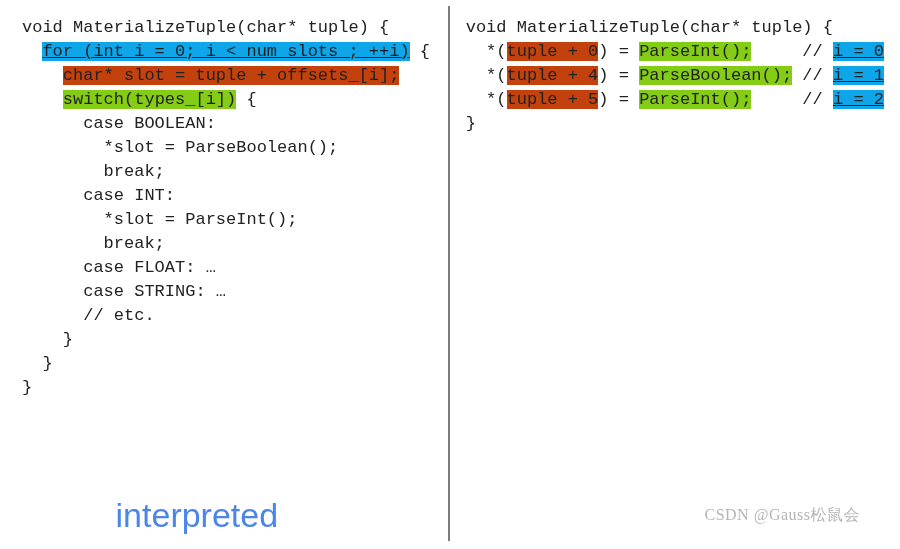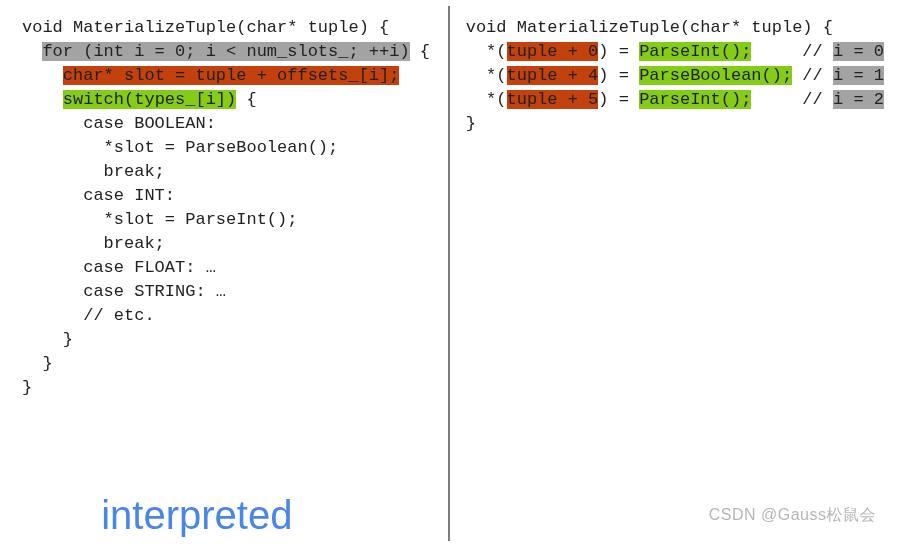--- a/index.html
+++ b/index.html
@@ -31,37 +31,37 @@
   .divider {
     width: 0;
     border-left: 2px solid #7c7c7c;
     margin: 0 4px;
   }
   .code {
     white-space: pre;
     padding: 10px 6px 0 12px;
     flex: 1;
   }
-  .hl-yellow { background: #a3a3a3; }
+  .hl-yellow { background: #0ea5e9; text-decoration: underline; }
   .hl-green  { background: #c2410c; }
   .hl-blue   { background: #84cc16; }
   .caption {
     font-family: -apple-system, "Segoe UI", Helvetica, Arial, sans-serif;
-    font-size: 40px;
+    font-size: 34px;
     color: #4a86e8;
     text-align: center;
     padding-bottom: 14px;
     font-weight: 400;
   }
   .caption-left { padding-right: 60px; }
   .watermark {
     position: absolute;
-    right: 24px;
+    right: 40px;
     bottom: 22px;
-    font-family: Liberation Sans, sans-serif;
+    font-family: Liberation Serif, serif;
     font-size: 16px;
     color: rgba(120,120,120,0.55);
     pointer-events: none;
     letter-spacing: 0.5px;
   }
 </style>
 </head>
 <body>
 
 <div class="outer">

